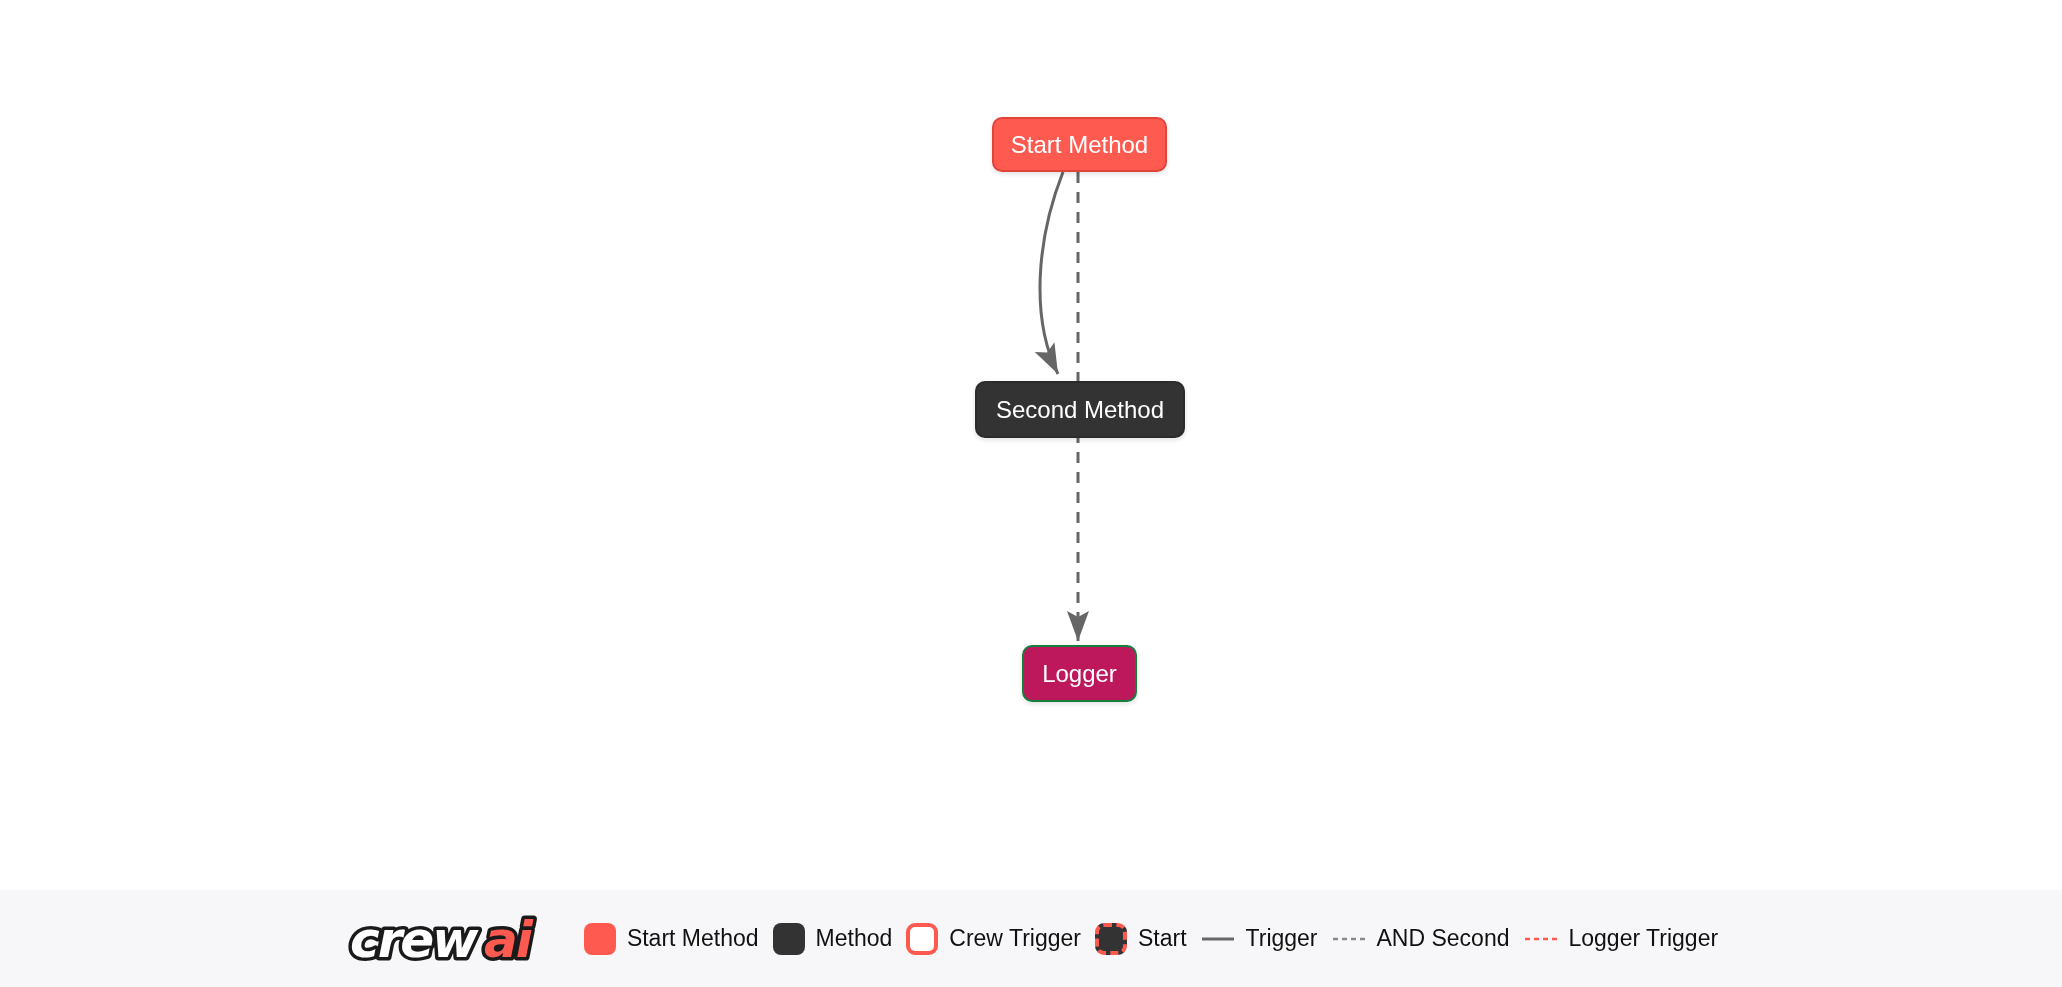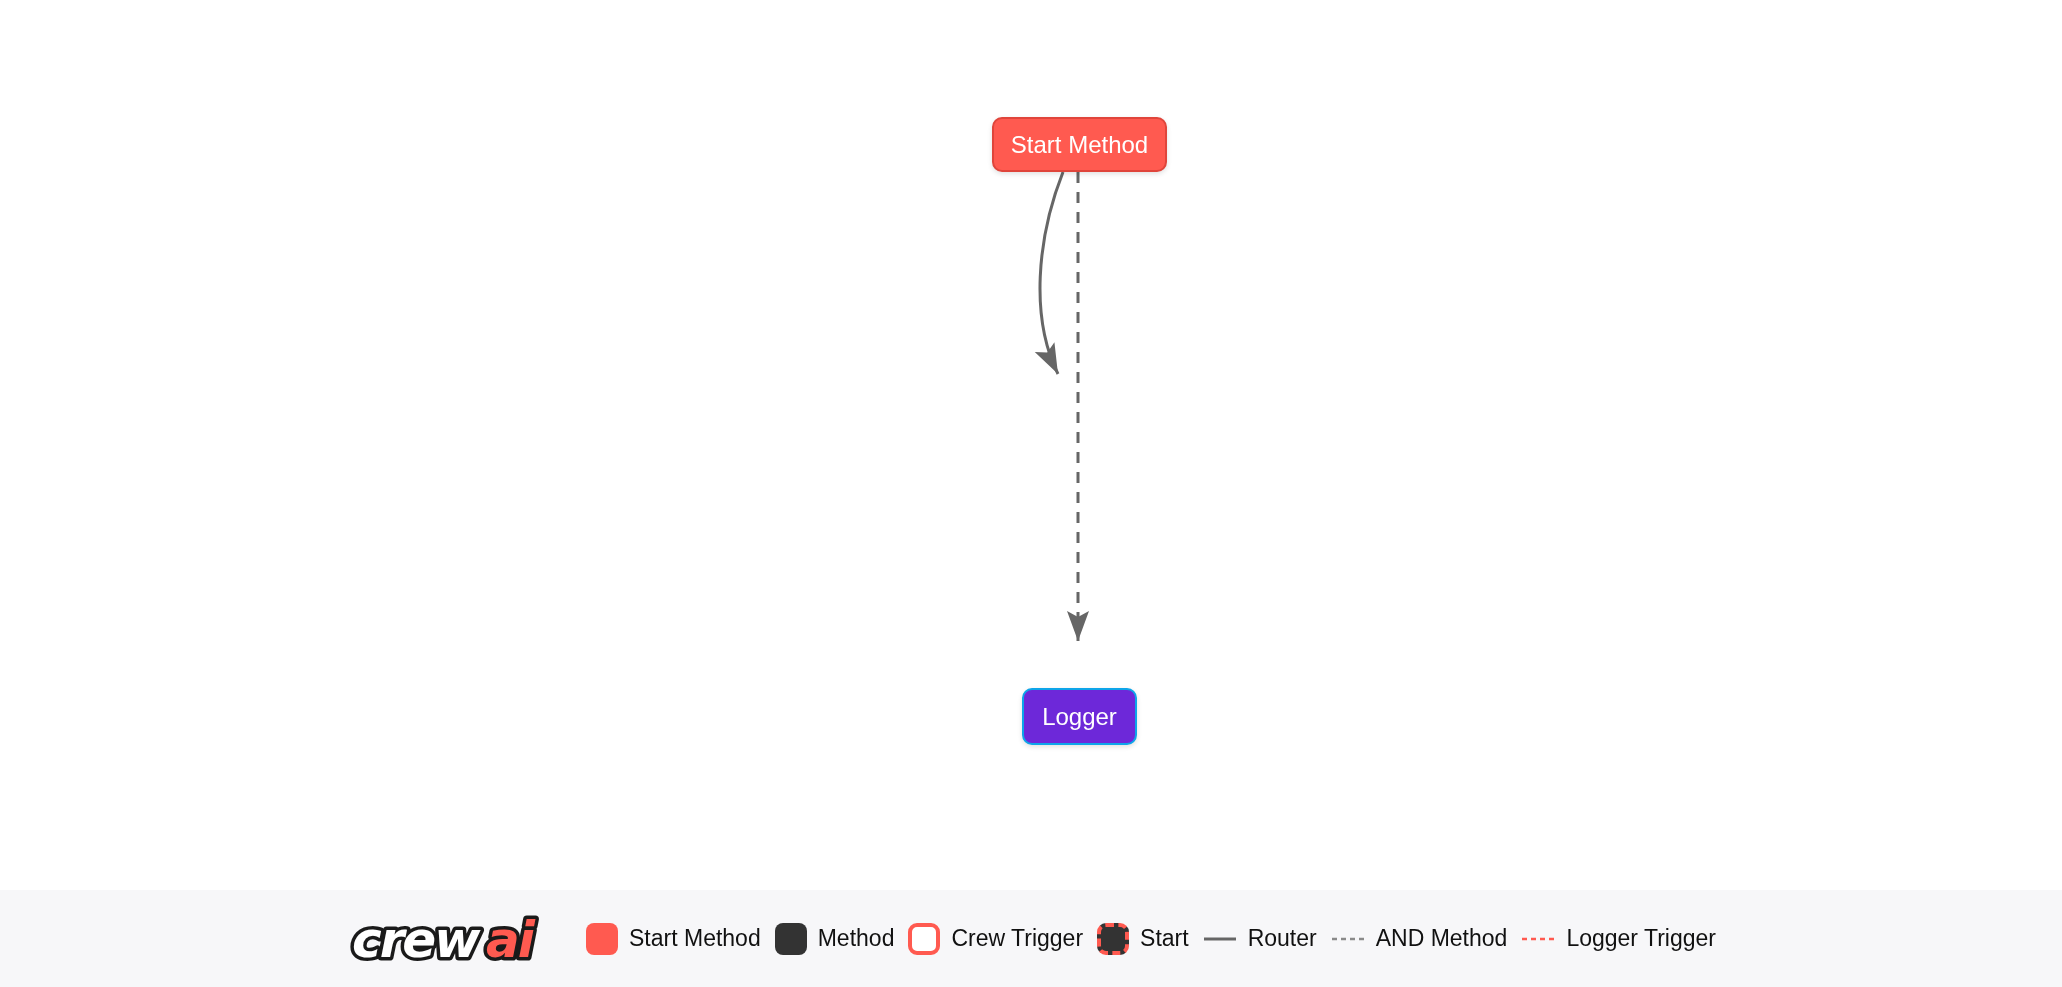--- a/index.html
+++ b/index.html
@@ -28,21 +28,21 @@
     cursor: grab;
     box-shadow: 0 2px 5px rgba(0,0,0,0.12);
     box-sizing: border-box;
     white-space: nowrap;
   }
   .node-start  { left: 992px;  top: 117px; width: 175px; height: 55px;
                  background: #FF5A50; border: 2px solid #E0453B; }
   .node-second { left: 975px;  top: 381px; width: 210px; height: 57px;
                  background: #333333; border: 2px solid #2B2B2B; }
   .node-logger { left: 1022px; top: 645px; width: 115px; height: 57px;
-                 background: #6d28d9; border: 2px solid #0ea5e9; margin-top: 43px; }
+                 background: #be185d; border: 2px solid #15803d; }
 
   
   .legendbar {
     position: absolute; left: 0; top: 890px;
     width: 2062px; height: 97px;
     background: #F7F7F9;
     display: flex; align-items: center; justify-content: center;
     gap: 14px;
     font-size: 23px; color: #111111;
   }
@@ -69,20 +69,23 @@
       </defs>
 
       <path d="M 1078 172 L 1078 641" stroke="#666666" stroke-width="3" fill="none" stroke-dasharray="11 9" marker-end="url(#arrowhead)"></path>
 
       <path d="M 1063 172 C 1037 238, 1030 318, 1058 374" stroke="#666666" stroke-width="3" fill="none" marker-end="url(#arrowhead)"></path>
     </svg>
 
     <div class="node node-start">
       <span>Start Method</span>
     </div>
+    <div class="node node-second">
+      <span>Second Method</span>
+    </div>
     <div class="node node-logger">
       <span>Logger</span>
     </div>
   </div>
 
   <div class="legendbar">
 
     <svg class="logo-svg" width="218" height="68" viewBox="0 0 218 68">
       <g font-family="'DejaVu Sans', sans-serif" font-style="italic" font-weight="bold" font-size="50" stroke="#1a1a1a" stroke-width="7" stroke-linejoin="round" style="paint-order: stroke;">
         <text x="6" y="52" fill="#ffffff" letter-spacing="-2">crew</text>
@@ -107,28 +110,28 @@
 
     <div class="legend-item">
       <span class="sq sq-router"></span>
       <span>Start</span>
     </div>
 
     <div class="legend-item">
       <svg class="line-swatch" width="34" height="8">
         <line x1="1" y1="4" x2="33" y2="4" stroke="#666666" stroke-width="3"></line>
       </svg>
-      <span>Router</span>
+      <span>Trigger</span>
     </div>
 
     <div class="legend-item">
       <svg class="line-swatch" width="34" height="8">
         <line x1="1" y1="4" x2="33" y2="4" stroke="#8A8A8A" stroke-width="2.5" stroke-dasharray="5 4"></line>
       </svg>
-      <span>AND Method</span>
+      <span>AND Second</span>
     </div>
 
     <div class="legend-item">
       <svg class="line-swatch" width="34" height="8">
         <line x1="1" y1="4" x2="33" y2="4" stroke="#FF5A50" stroke-width="2.5" stroke-dasharray="5 4"></line>
       </svg>
       <span>Logger Trigger</span>
     </div>
 
   </div>

